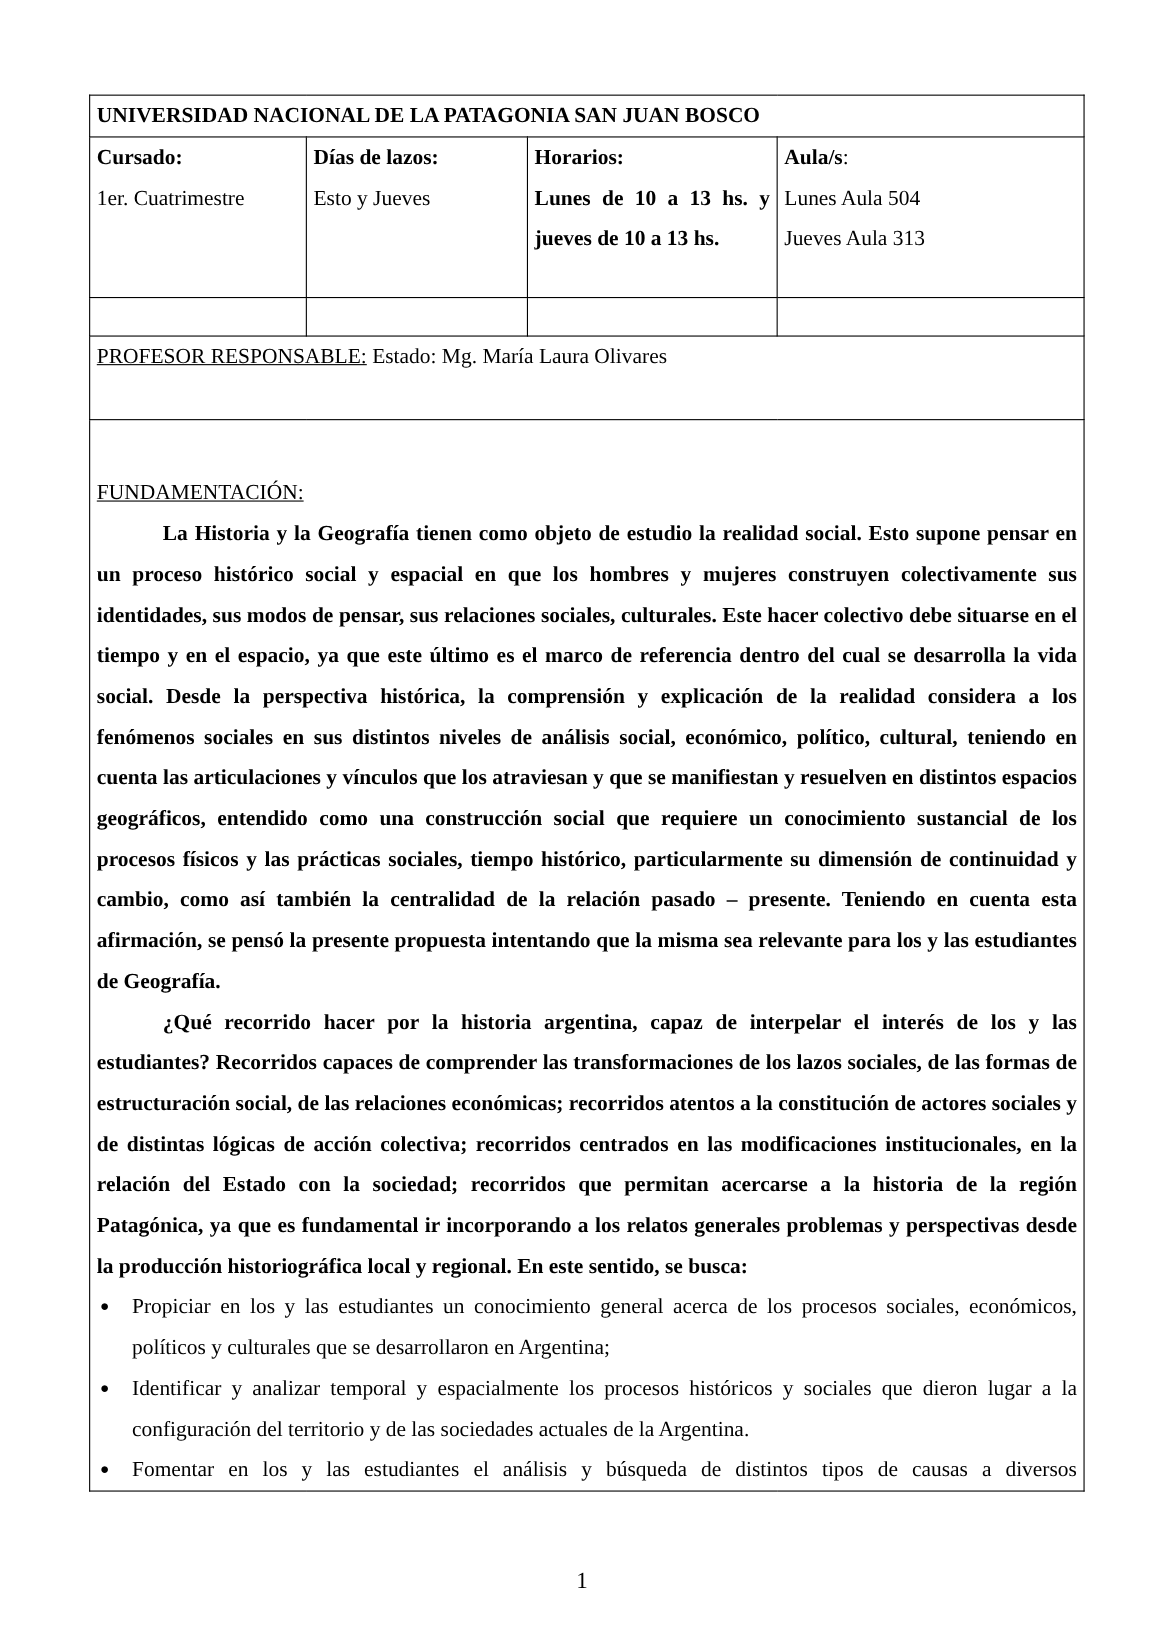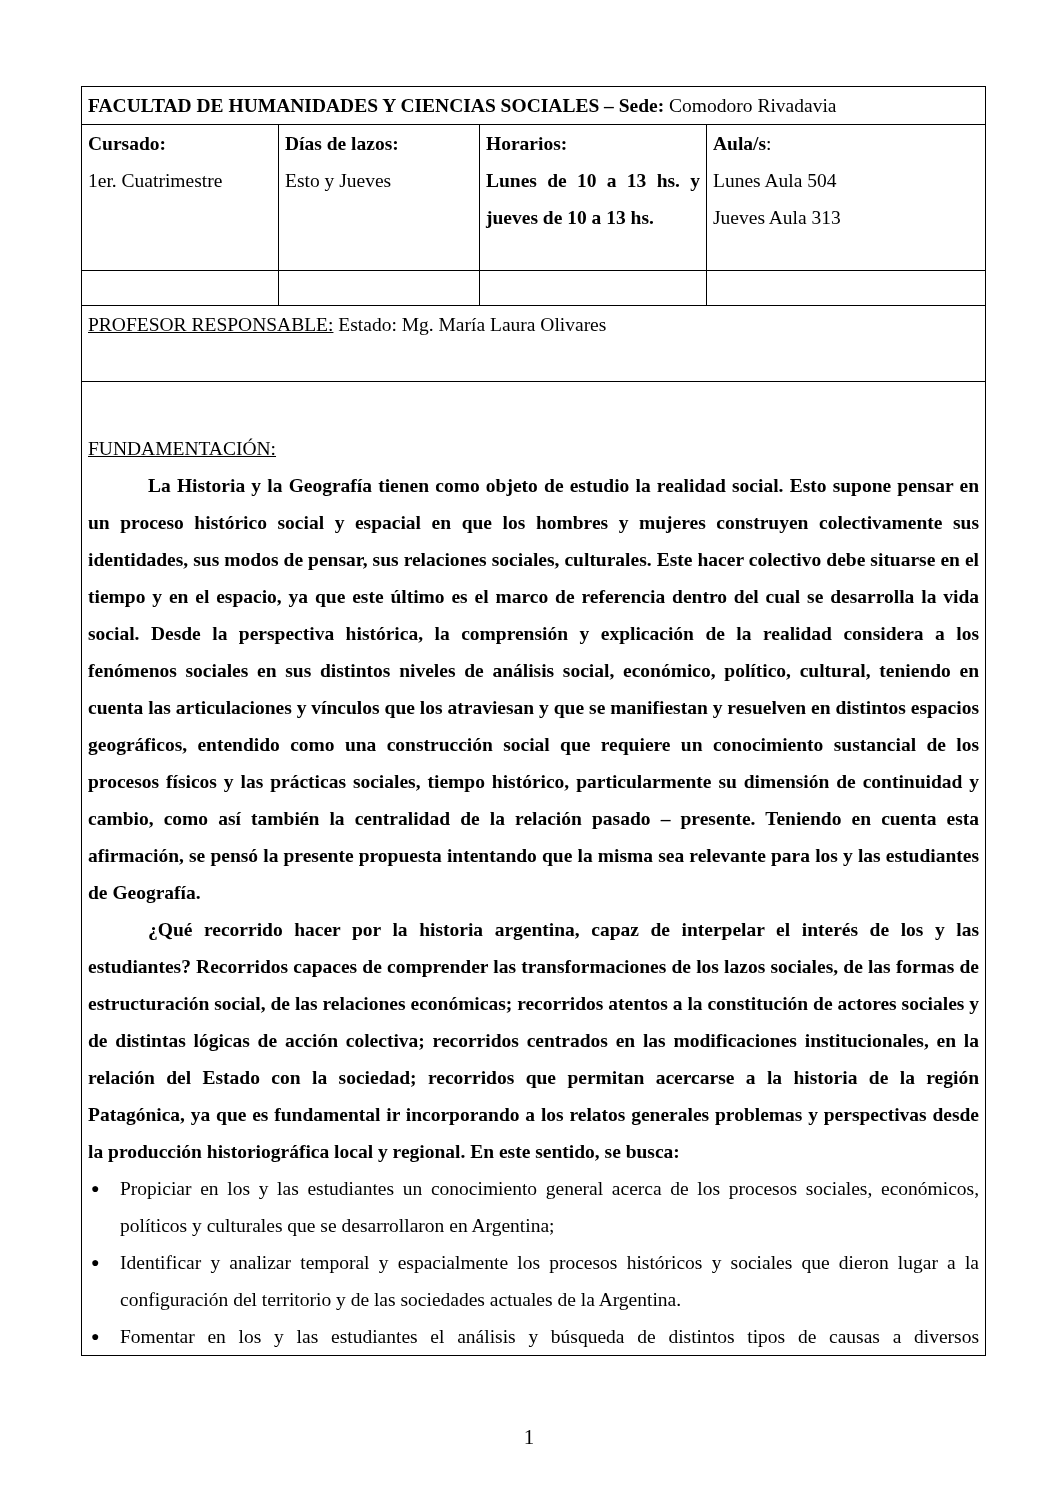--- a/index.html
+++ b/index.html
@@ -25,22 +25,22 @@
 <body>
 
 <table class="page-table">
   <colgroup>
     <col style="width:197px">
     <col style="width:201px">
     <col style="width:227px">
     <col style="width:279px">
   </colgroup>
   <tbody>
-  <tr>
-    <td colspan="4" class="row-h"><span class="b">FACULTAD DE HUMANIDADES Y CIENCIAS SOCIALES – Sede:</span><span> Comodoro Rivadavia</span></td>
+      <tr>
+    <td colspan="4" class="row-h b">UNIVERSIDAD NACIONAL DE LA PATAGONIA SAN JUAN BOSCO</td>
   </tr>
   <tr>
     <td class="info-cell">
       <div class="b">Cursado:</div>
       <div>1er. Cuatrimestre</div>
     </td>
     <td class="info-cell">
       <div class="b">Días de lazos:</div>
       <div>Esto y Jueves</div>
     </td>

